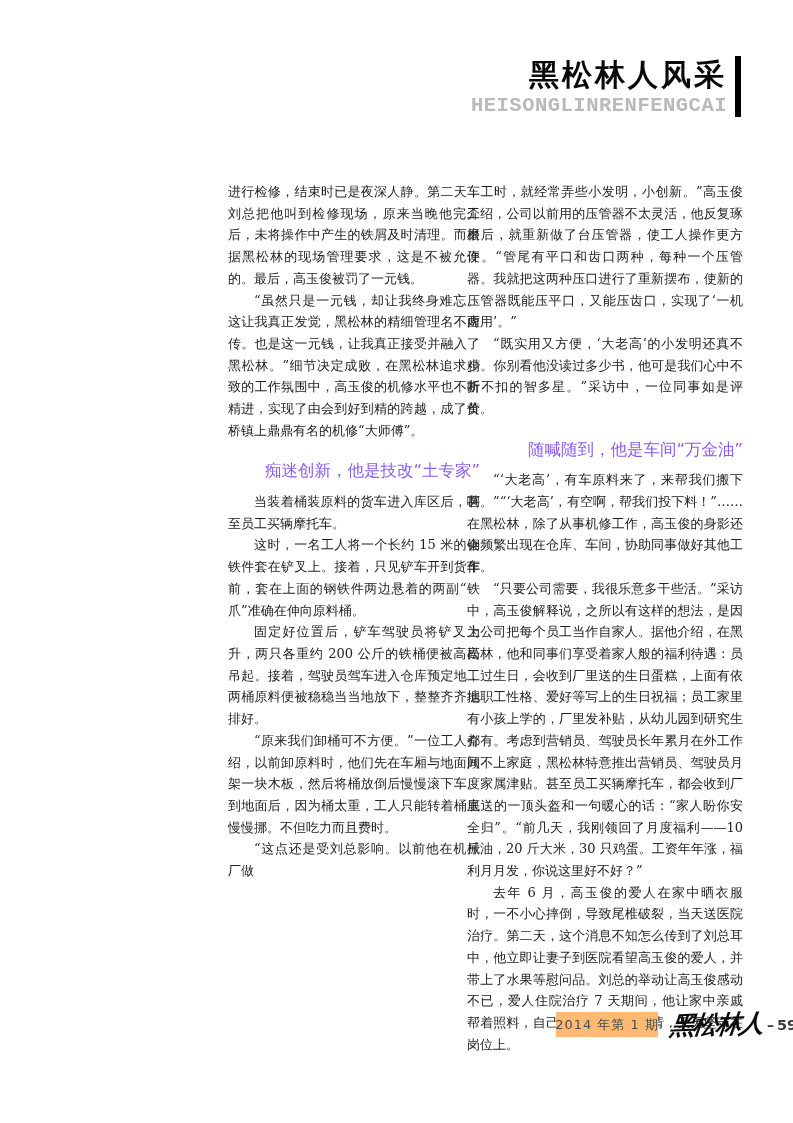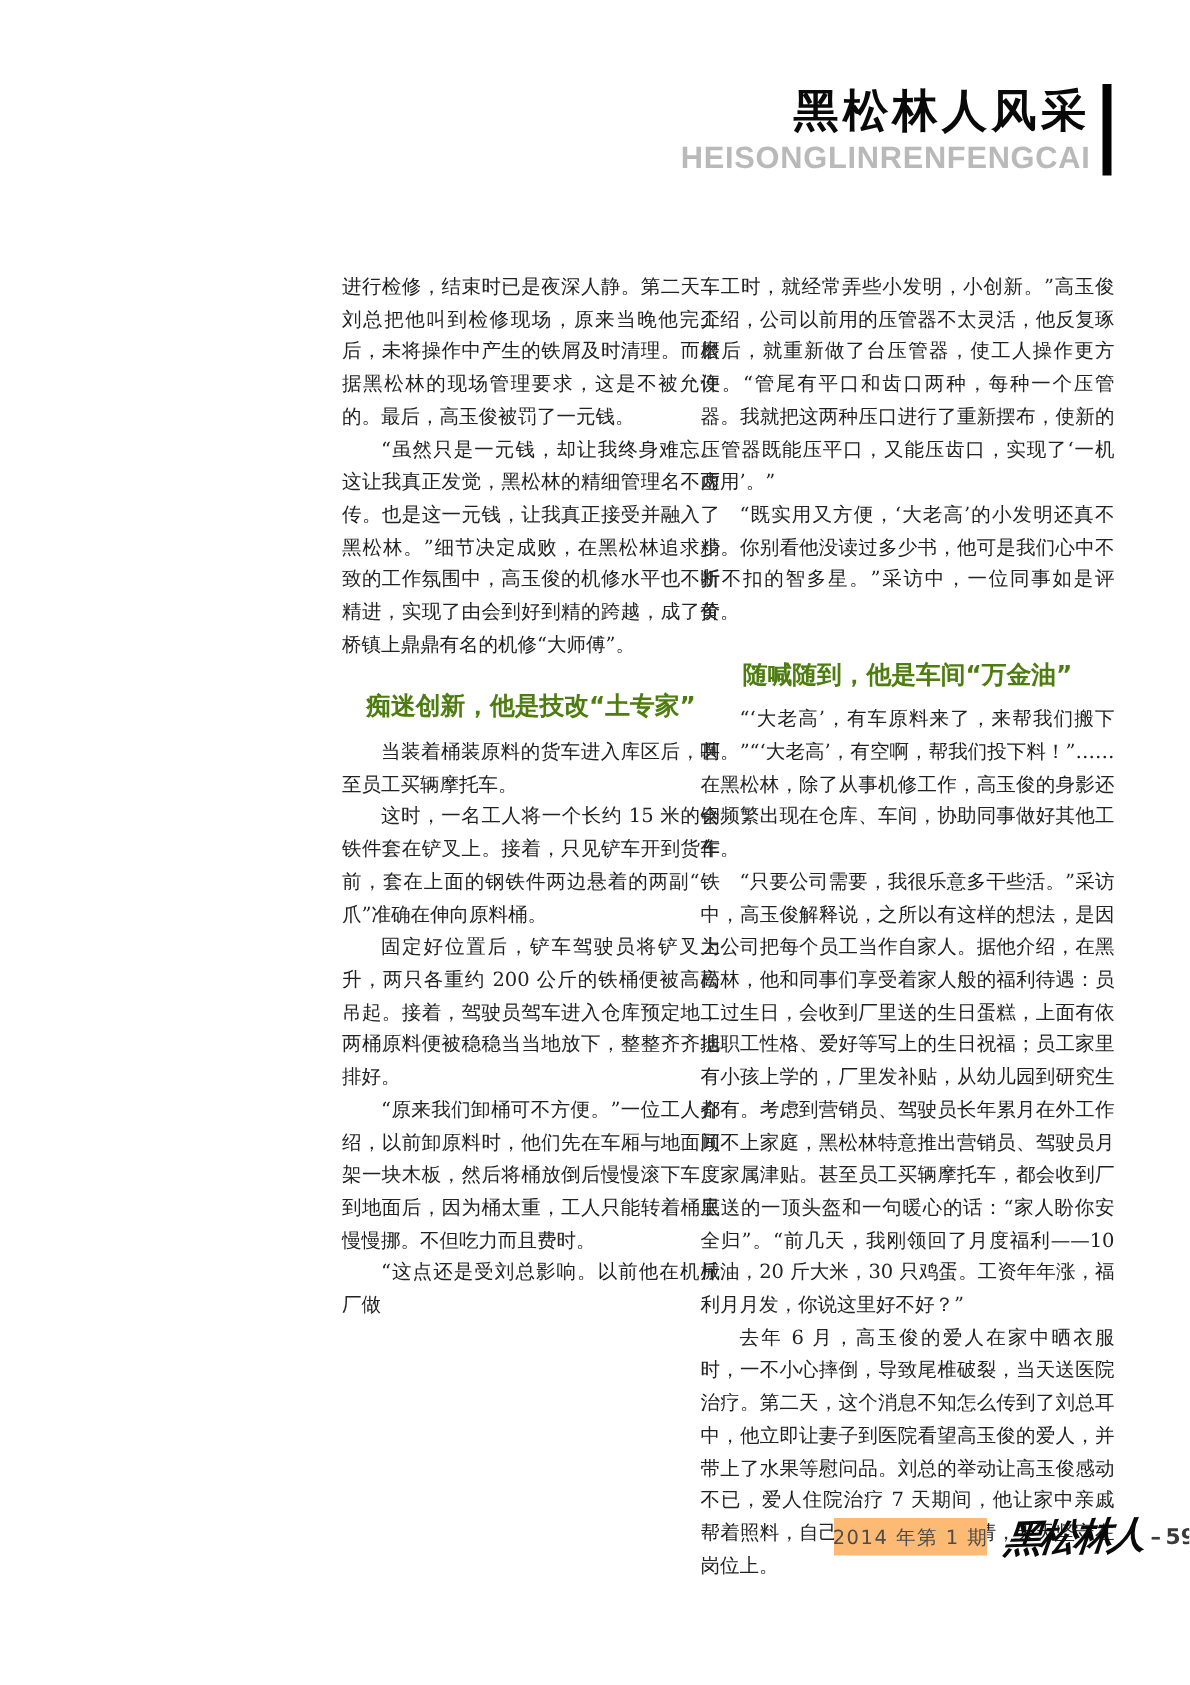--- a/index.html
+++ b/index.html
@@ -25,21 +25,21 @@
   .header-title {
     font-family: "DejaVu Sans", "Liberation Sans", sans-serif;
     font-weight: bold;
     font-size: 30px;
     letter-spacing: 3px;
     color: #090909;
     line-height: 1.25;
     white-space: nowrap;
   }
   .header-sub {
-    font-family: Liberation Sans, sans-serif;
+    font-family: Liberation Mono, monospace;
     font-weight: bold;
     font-size: 20.5px;
     letter-spacing: 0.5px;
     color: #b9b9b9;
     line-height: 1.15;
     white-space: nowrap;
     text-align: right;
   }
   .header-bar { width: 6px; background: #000000; }
 
@@ -52,23 +52,23 @@
     text-align: justify;
     color: #222222;
   }
   .col-left  { left: 196px; width: 252px; margin-left: 32px; }
   .col-right { left: 467px; width: 276px; }
   .col p { margin: 0; text-indent: 2em; }
   .col p.cont { text-indent: 0; }
   .subhead {
     font-family: "DejaVu Sans", "Liberation Sans", sans-serif;
     font-size: 16.5px;
-    font-weight: bold;
-    text-align: center;
-    color: #4d7c0f;
+    font-weight: normal;
+    text-align: right;
+    color: #8b5cf6;
     margin: 20px 0 9px 0;
     line-height: 1.25;
   }
 
   
   .footer {
     position: absolute;
     top: 1008px;
     left: 556px;
     display: flex;

